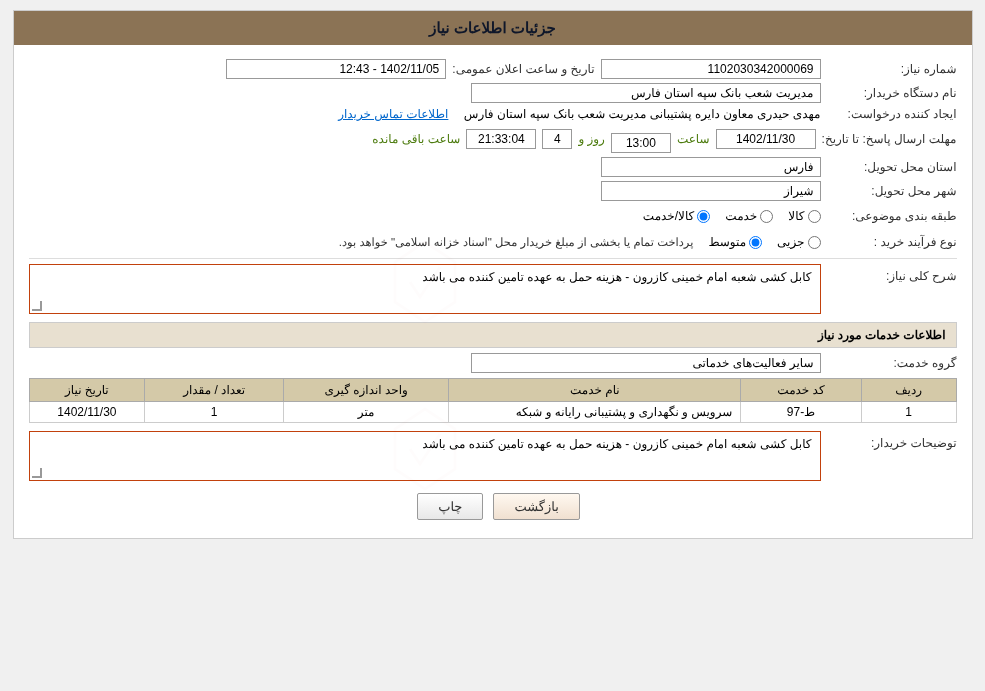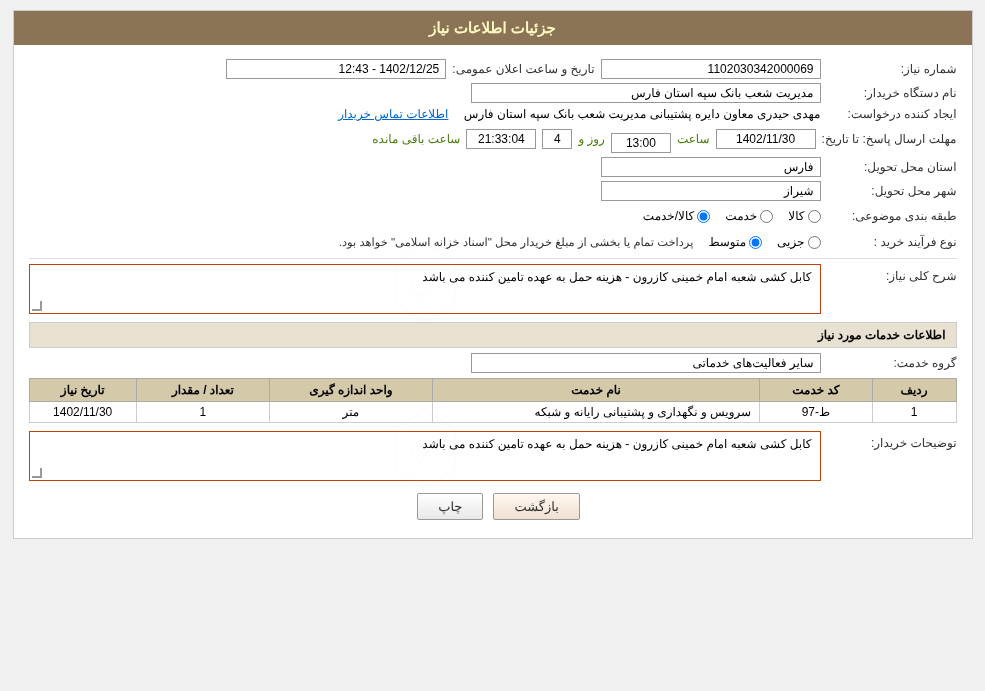--- a/index.html
+++ b/index.html
@@ -13,21 +13,21 @@
 
     .main-container {
       background: #fff;
       border: 1px solid #ccc;
       max-width: 960px;
       margin: 0 auto;
     }
 
     .page-header {
       background: #8b7355;
-      color: #fef9c3;
+      color: #0f172a;
       text-align: center;
       padding: 8px 8px;
       font-size: 15px;
       font-weight: bold;
     }
 
     .content {
       padding: 10px 15px;
     }
 
@@ -153,23 +153,23 @@
     
     .data-table {
       width: 100%;
       border-collapse: collapse;
       margin: 5px 0;
       font-size: 12px;
     }
     .data-table th {
       background: #d4c9a8;
       border: 1px solid #aaa;
-      padding: 4px 16px;
+      padding: 4px 24px;
       text-align: center;
-      font-weight: bold;
+      font-weight: normal;
     }
     .data-table td {
       border: 1px solid #ccc;
       padding: 3px 8px;
       text-align: center;
       background: #fff;
     }
     .data-table td.service-name {
       text-align: right;
     }
@@ -220,21 +220,21 @@
   <div class="page-header">
     <span>جزئیات اطلاعات نیاز</span>
   </div>
 
   <div class="content">
 
     <div class="form-row">
       <span class="label">شماره نیاز:</span>
       <div class="value-box medium">1102030342000069</div>
       <span class="label" style="min-width:auto;">تاریخ و ساعت اعلان عمومی:</span>
-      <div class="value-box medium">1402/12/25 - 12:43</div>
+      <div class="value-box medium">1402/11/05 - 12:43</div>
     </div>
 
     <div class="form-row">
       <span class="label">نام دستگاه خریدار:</span>
       <div class="value-box large">مدیریت شعب بانک سپه استان فارس</div>
     </div>
 
     <div class="form-row">
       <span class="label">ایجاد کننده درخواست:</span>
       <span style="font-size:12px;">مهدی حیدری معاون دایره پشتیبانی مدیریت شعب بانک سپه استان فارس</span>

